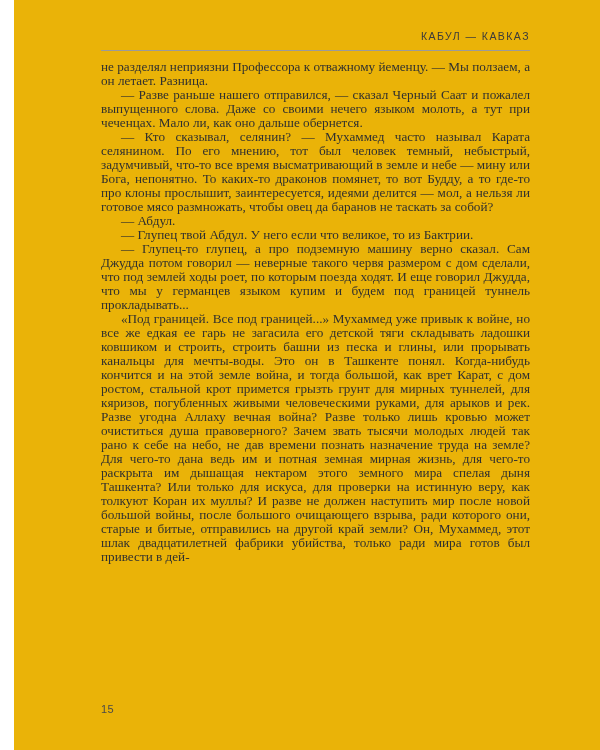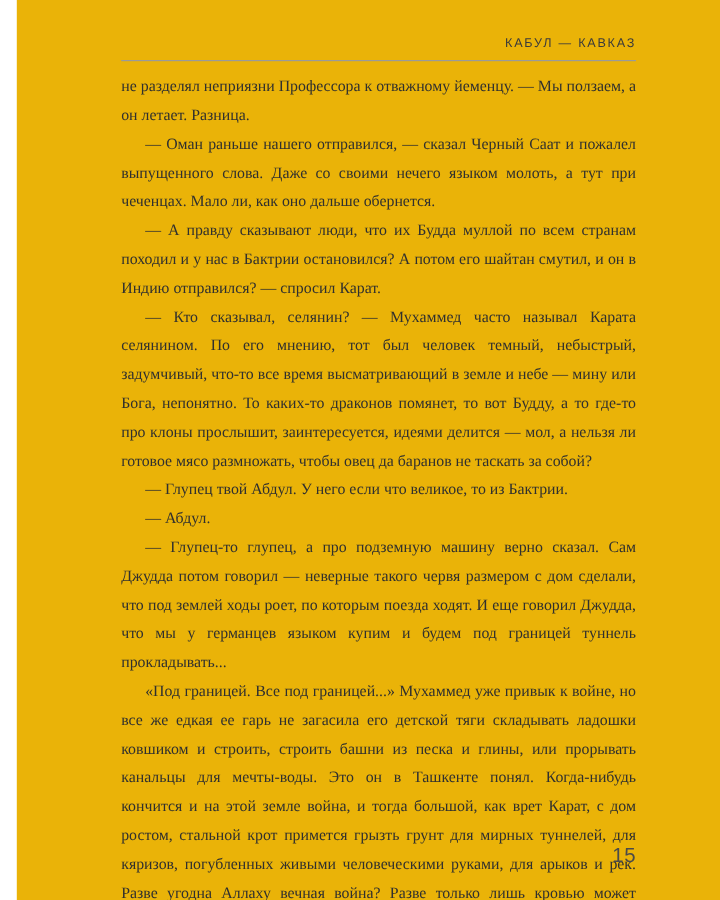--- a/index.html
+++ b/index.html
@@ -46,21 +46,21 @@
   
   .textblock {
     position: absolute;
     left: 87px;
     top: 60px;
     width: 429px;
   }
   .para {
     margin: 0;
     font-size: 13.2px;
-    line-height: 24px;
+    line-height: 14px;
     text-align: justify;
     text-justify: inter-word;
     hyphens: manual;
     -webkit-hyphens: manual;
     color: #30302f;
   }
   .para.indent {
     text-indent: 20px;
   }
   .para.noindent {
@@ -70,42 +70,40 @@
   .para:last-child {
     text-align: justify;
   }
 
   
   .folio {
     position: absolute;
     left: 87px;
     top: 703px;
     width: 429px;
-    text-align: right;
     font-family: "Liberation Sans", "DejaVu Sans", sans-serif;
-    font-size: 17px;
+    font-size: 11px;
     color: #4a4a4a;
     letter-spacing: 0.4px;
   }
 </style>
 </head>
 <body>
 
 <div class="page">
 
   <div class="running-head">КАБУЛ — КАВКАЗ</div>
 
   <div class="head-rule"></div>
 
   <div class="textblock">
     <p class="para noindent">не разделял неприязни Профессора к отважному йеменцу. — Мы ползаем, а он летает. Разница.</p>
-    <p class="para indent">— Оман раньше нашего отправился, — сказал Черный Саат и пожалел выпущенного слова. Даже со своими нечего языком молоть, а тут при чеченцах. Мало ли, как оно дальше обернется.</p>
-    <p class="para indent">— А правду сказывают люди, что их Будда муллой по всем странам походил и у нас в Бактрии остановился? А потом его шайтан смутил, и он в Индию отправился? — спросил Карат.</p>
+    <p class="para indent">— Разве раньше нашего отправился, — сказал Черный Саат и пожалел выпущенного слова. Даже со своими нечего языком молоть, а тут при чеченцах. Мало ли, как оно дальше обернется.</p>
     <p class="para indent">— Кто сказывал, селянин? — Мухаммед часто называл Карата селянином. По его мнению, тот был человек темный, небыстрый, задумчивый, что-то все время высматривающий в земле и небе — мину или Бога, непонятно. То каких-то драконов помянет, то вот Будду, а то где-то про клоны прослышит, заинтересуется, идеями делится — мол, а нельзя ли готовое мясо размножать, чтобы овец да баранов не таскать за собой?</p>
+    <p class="para indent">— Абдул.</p>
     <p class="para indent">— Глупец твой Абдул. У него если что великое, то из Бактрии.</p>
-    <p class="para indent">— Абдул.</p>
     <p class="para indent">— Глупец-то глупец, а про подземную машину верно сказал. Сам Джудда потом говорил — неверные такого червя размером с дом сделали, что под землей ходы роет, по которым поезда ходят. И еще говорил Джудда, что мы у германцев языком купим и будем под границей туннель прокладывать...</p>
     <p class="para indent">«Под границей. Все под границей...» Мухаммед уже привык к войне, но все же едкая ее гарь не загасила его детской тяги складывать ладошки ковшиком и строить, строить башни из песка и глины, или прорывать канальцы для мечты-воды. Это он в Ташкенте понял. Когда-нибудь кончится и на этой земле война, и тогда большой, как врет Карат, с дом ростом, стальной крот примется грызть грунт для мирных туннелей, для кяризов, погубленных живыми человеческими руками, для арыков и рек. Разве угодна Аллаху вечная война? Разве только лишь кровью может очиститься душа правоверного? Зачем звать тысячи молодых людей так рано к себе на небо, не дав времени познать назначение труда на земле? Для чего-то дана ведь им и потная земная мирная жизнь, для чего-то раскрыта им дышащая нектаром этого земного мира спелая дыня Ташкента? Или только для искуса, для проверки на истинную веру, как толкуют Коран их муллы? И разве не должен наступить мир после новой большой войны, после большого очищающего взрыва, ради которого они, старые и битые, отправились на другой край земли? Он, Мухаммед, этот шлак двадцатилетней фабрики убийства, только ради мира готов был привести в дей-</p>
   </div>
 
   <div class="folio">15</div>
 
 </div>
 
 </body></html>

